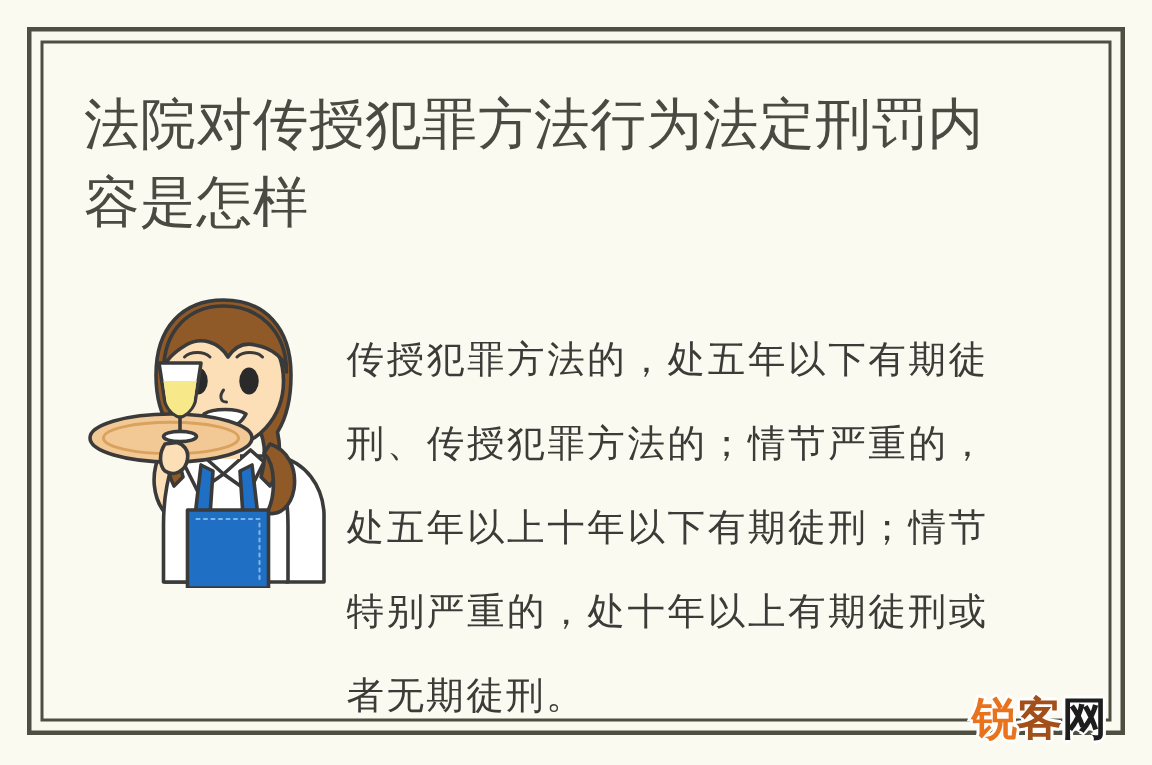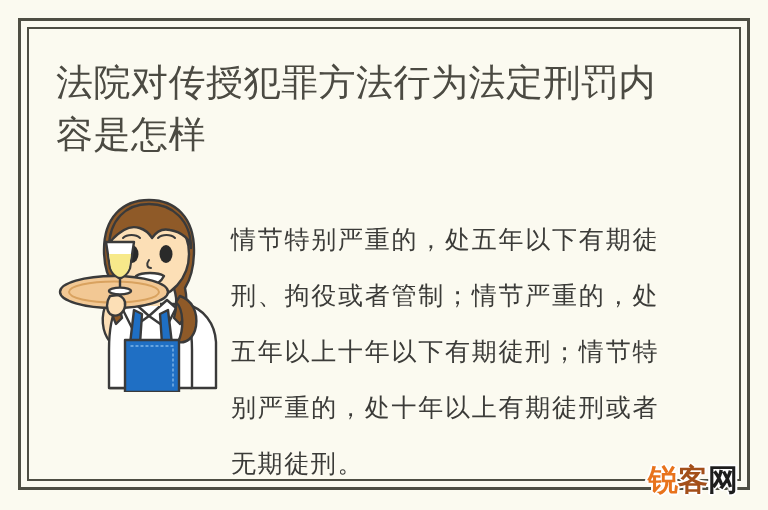--- a/index.html
+++ b/index.html
@@ -183,21 +183,21 @@
         <path d="M54 50 L82 50 L78 76 C76 82 70 86 68 86 C66 86 60 82 58 76 Z" fill="#ffffff"></path>
         <path d="M57 62 L79 62 L77 76 C75 82 70 85 68 85 C66 85 61 82 59 76 Z" fill="#f7e98a" stroke="none"></path>
         <path d="M68 86 L68 98" stroke-width="2.4" fill="none"></path>
         <ellipse cx="68" cy="99" rx="11" ry="3.4" fill="#ffffff"></ellipse>
 
         <path d="M58 104 C54 110 54 118 58 122 C64 126 72 122 73 114 C74 108 70 104 66 103 Z" fill="#fcdfb6"></path>
       </g>
     </svg>
   </div>
 
-  <div class="article-body">情节特别严重的，处五年以下有期徒刑、拘役或者管制；情节严重的，处五年以上十年以下有期徒刑；情节特别严重的，处十年以上有期徒刑或者无期徒刑。</div>
+  <div class="article-body">传授犯罪方法的，处五年以下有期徒刑、传授犯罪方法的；情节严重的，处五年以上十年以下有期徒刑；情节特别严重的，处十年以上有期徒刑或者无期徒刑。</div>
 
   <div class="watermark">
     <span class="wm-a">锐</span>
     <span class="wm-b">客</span>
     <span class="wm-c">网</span>
   </div>
 
 </div>
 
 </body></html>

